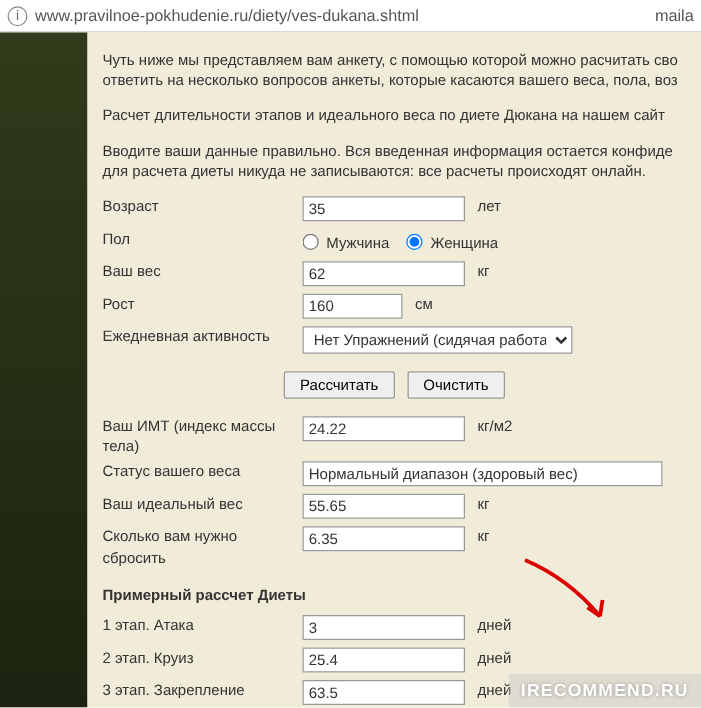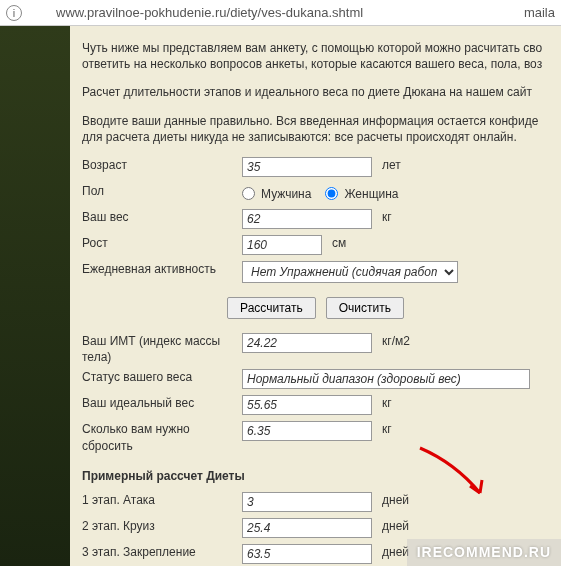--- a/index.html
+++ b/index.html
@@ -1,28 +1,28 @@
 <!DOCTYPE html>
 <html><head>
   <meta charset="utf-8">
   <style>
     * { box-sizing: border-box; margin: 0; padding: 0; }
     body { font-family: Arial, sans-serif; font-size: 12px; background: #fff; width: 561px; height: 566px; overflow: hidden; }
     .url-bar { height: 26px; background: #fff; border-bottom: 1px solid #ccc; display: flex; align-items: center; padding: 0 6px; }
     .url-info-icon { width: 16px; height: 16px; border: 1px solid #888; border-radius: 50%; display: flex; align-items: center; justify-content: center; font-size: 11px; color: #666; margin-right: 6px; }
-    .url-text { flex: 1; color: #555; font-size: 13px; margin-left: 28px; }
+    .url-text { flex: 1; color: #555; font-size: 13px; }
     .url-right { color: #555; font-size: 13px; }
     .page-body { display: flex; height: 540px; }
     .sidebar { width: 70px; background: linear-gradient(to bottom, #2f3b1a, #1a2410); }
     .content { flex: 1; background: #f0ecd9; padding: 14px 12px 10px 12px; color: #333; line-height: 1.35; position: relative; overflow: hidden; }
     .intro p { margin-bottom: 12px; font-size: 12px; }
     .form-section { margin-top: 6px; }
     .form-row { display: flex; margin-bottom: 4px; min-height: 22px; }
     .form-label { width: 160px; font-size: 12px; color: #333; }
-    .form-input { width: 130px; height: 20px; border: 1px solid #999; background: #fff; padding: 0 4px; font-size: 12px; color: #333; font-style: italic; }
+    .form-input { width: 130px; height: 20px; border: 1px solid #999; background: #fff; padding: 0 4px; font-size: 12px; color: #333; }
     .form-input.wide { width: 288px; }
     .form-input.narrow { width: 80px; }
     .unit { margin-left: 10px; font-size: 12px; color: #333; }
     .radio-group { display: flex; align-items: center; gap: 4px; }
     .radio-group input { margin: 0 2px 0 0; }
     .radio-label { margin-right: 10px; font-size: 12px; }
     select.form-input { width: 216px; height: 22px; }
     .button-row { display: flex; justify-content: center; gap: 10px; margin: 14px 0; }
     .btn { background: #efefef; border: 1px solid #999; padding: 3px 12px; font-size: 12px; cursor: pointer; border-radius: 2px; }
     .section-title { font-weight: bold; margin: 14px 0 8px 0; font-size: 12px; }

